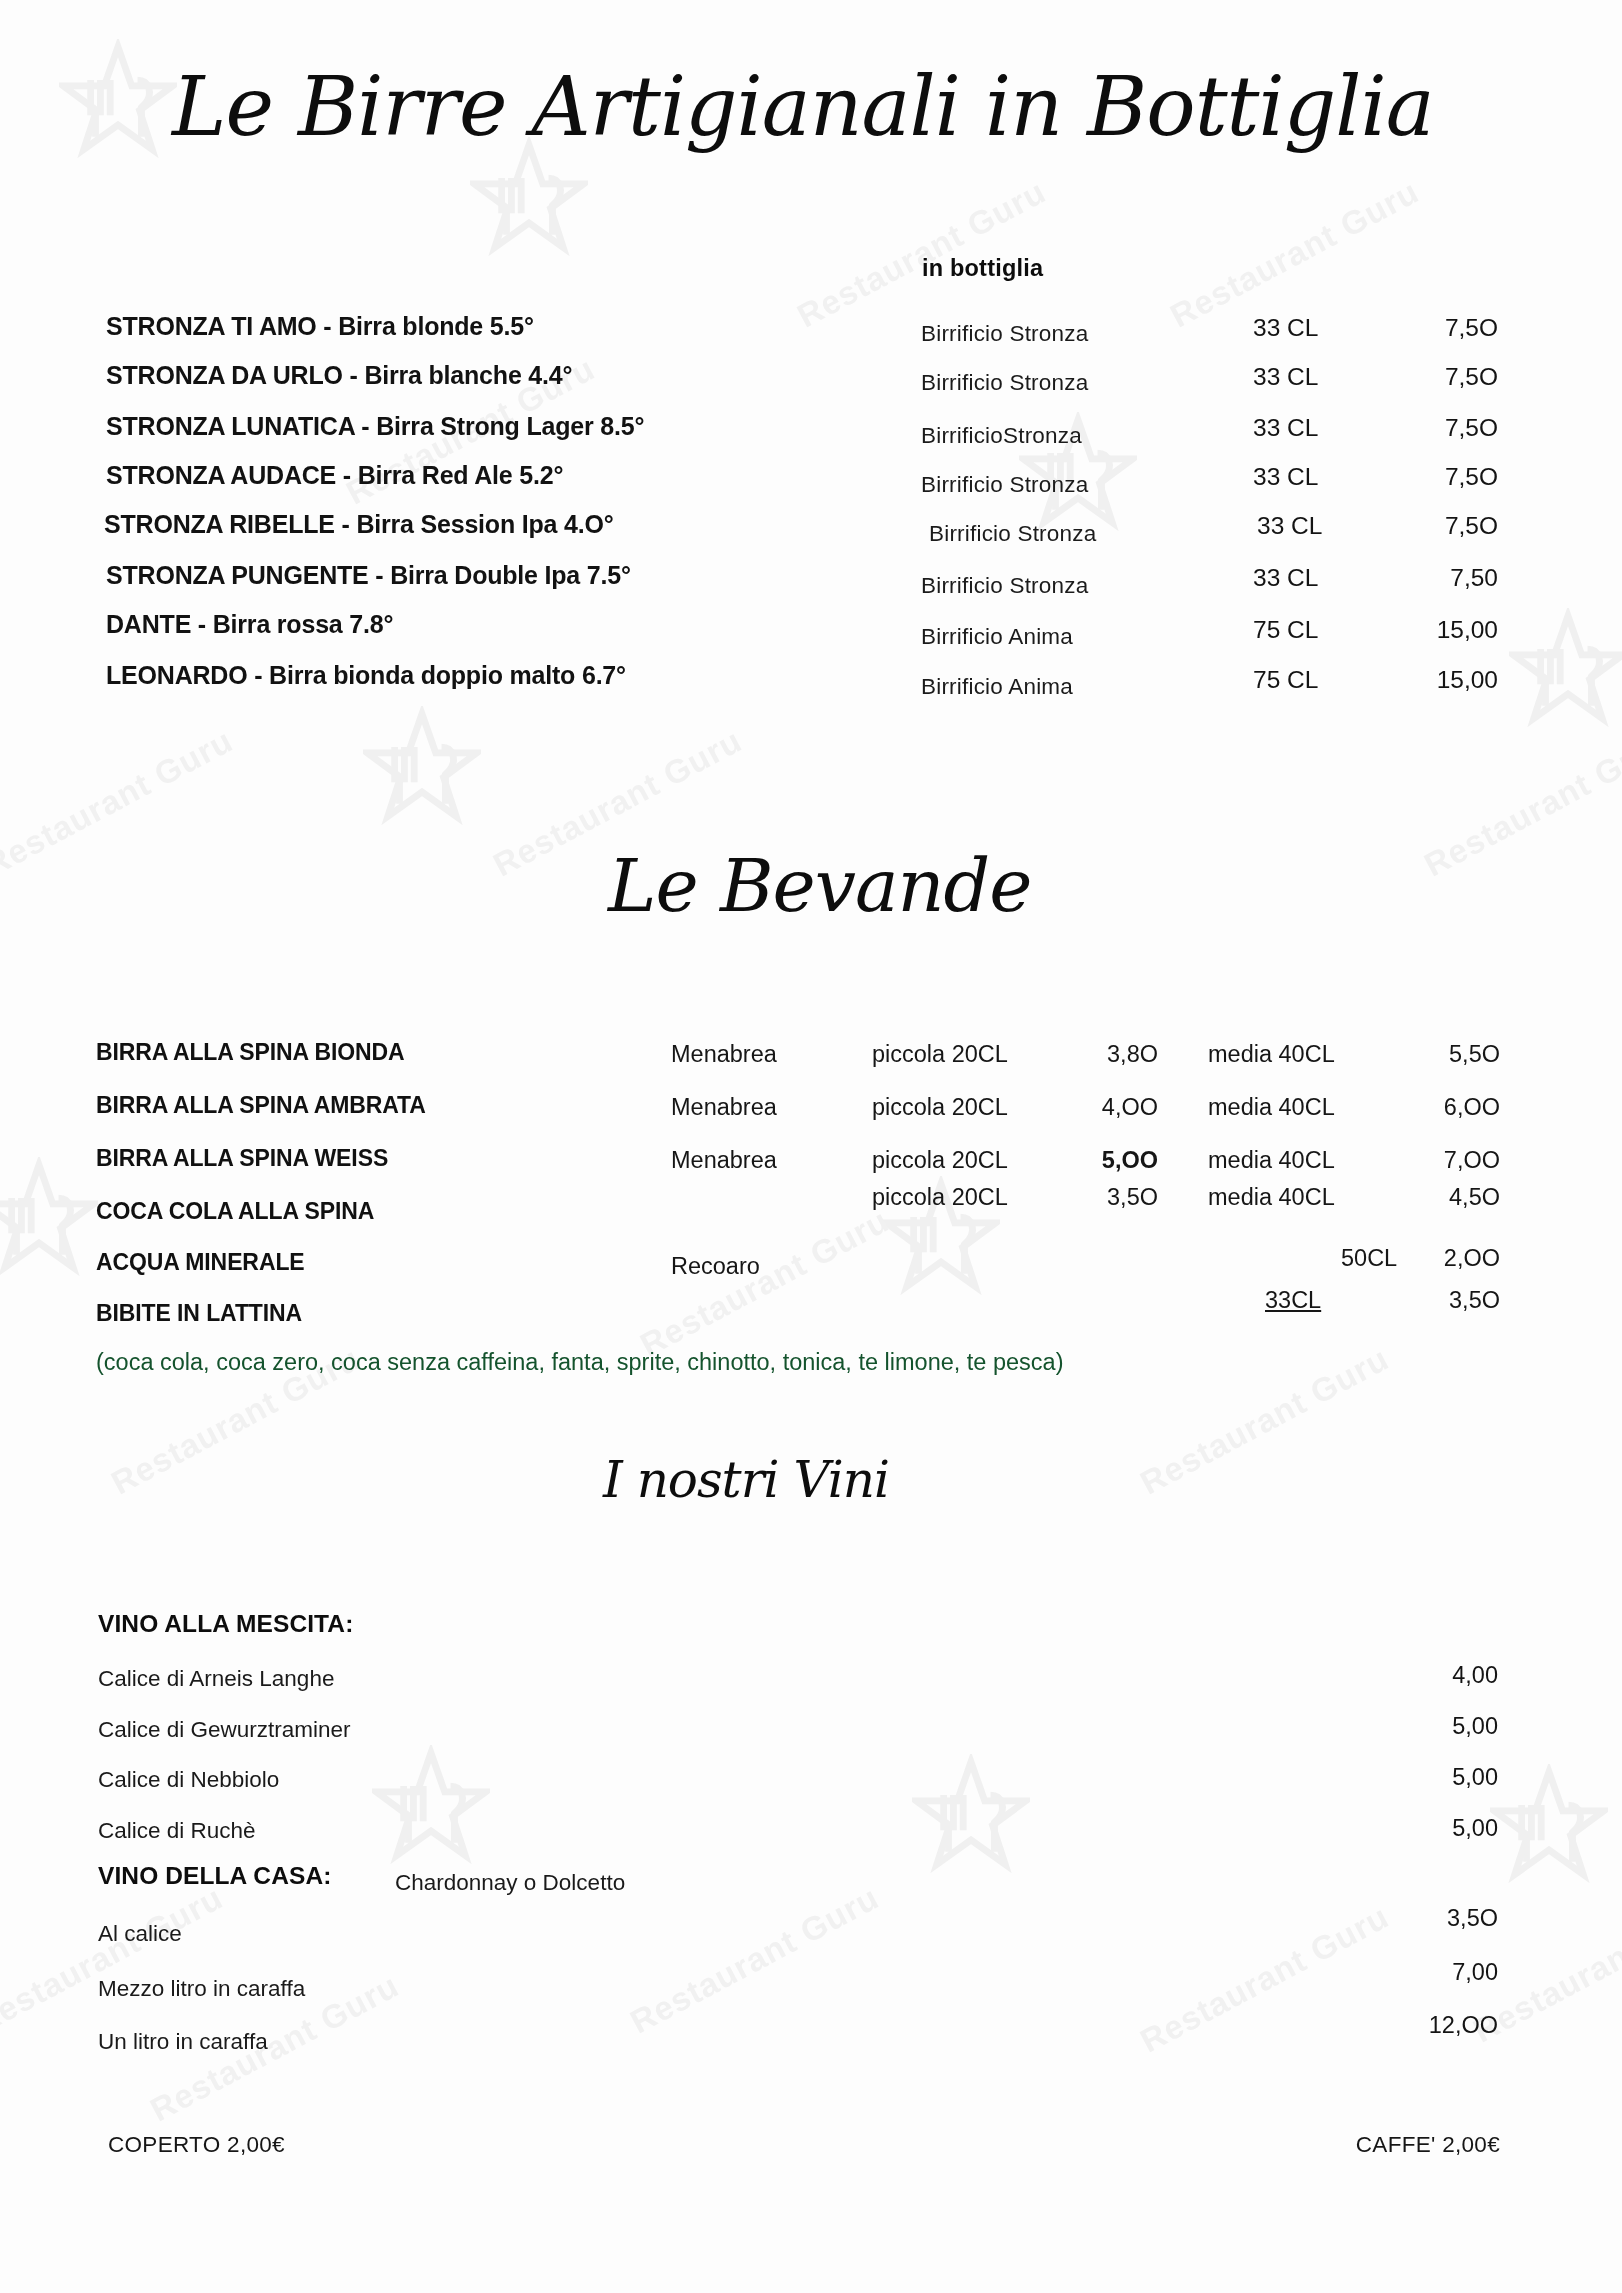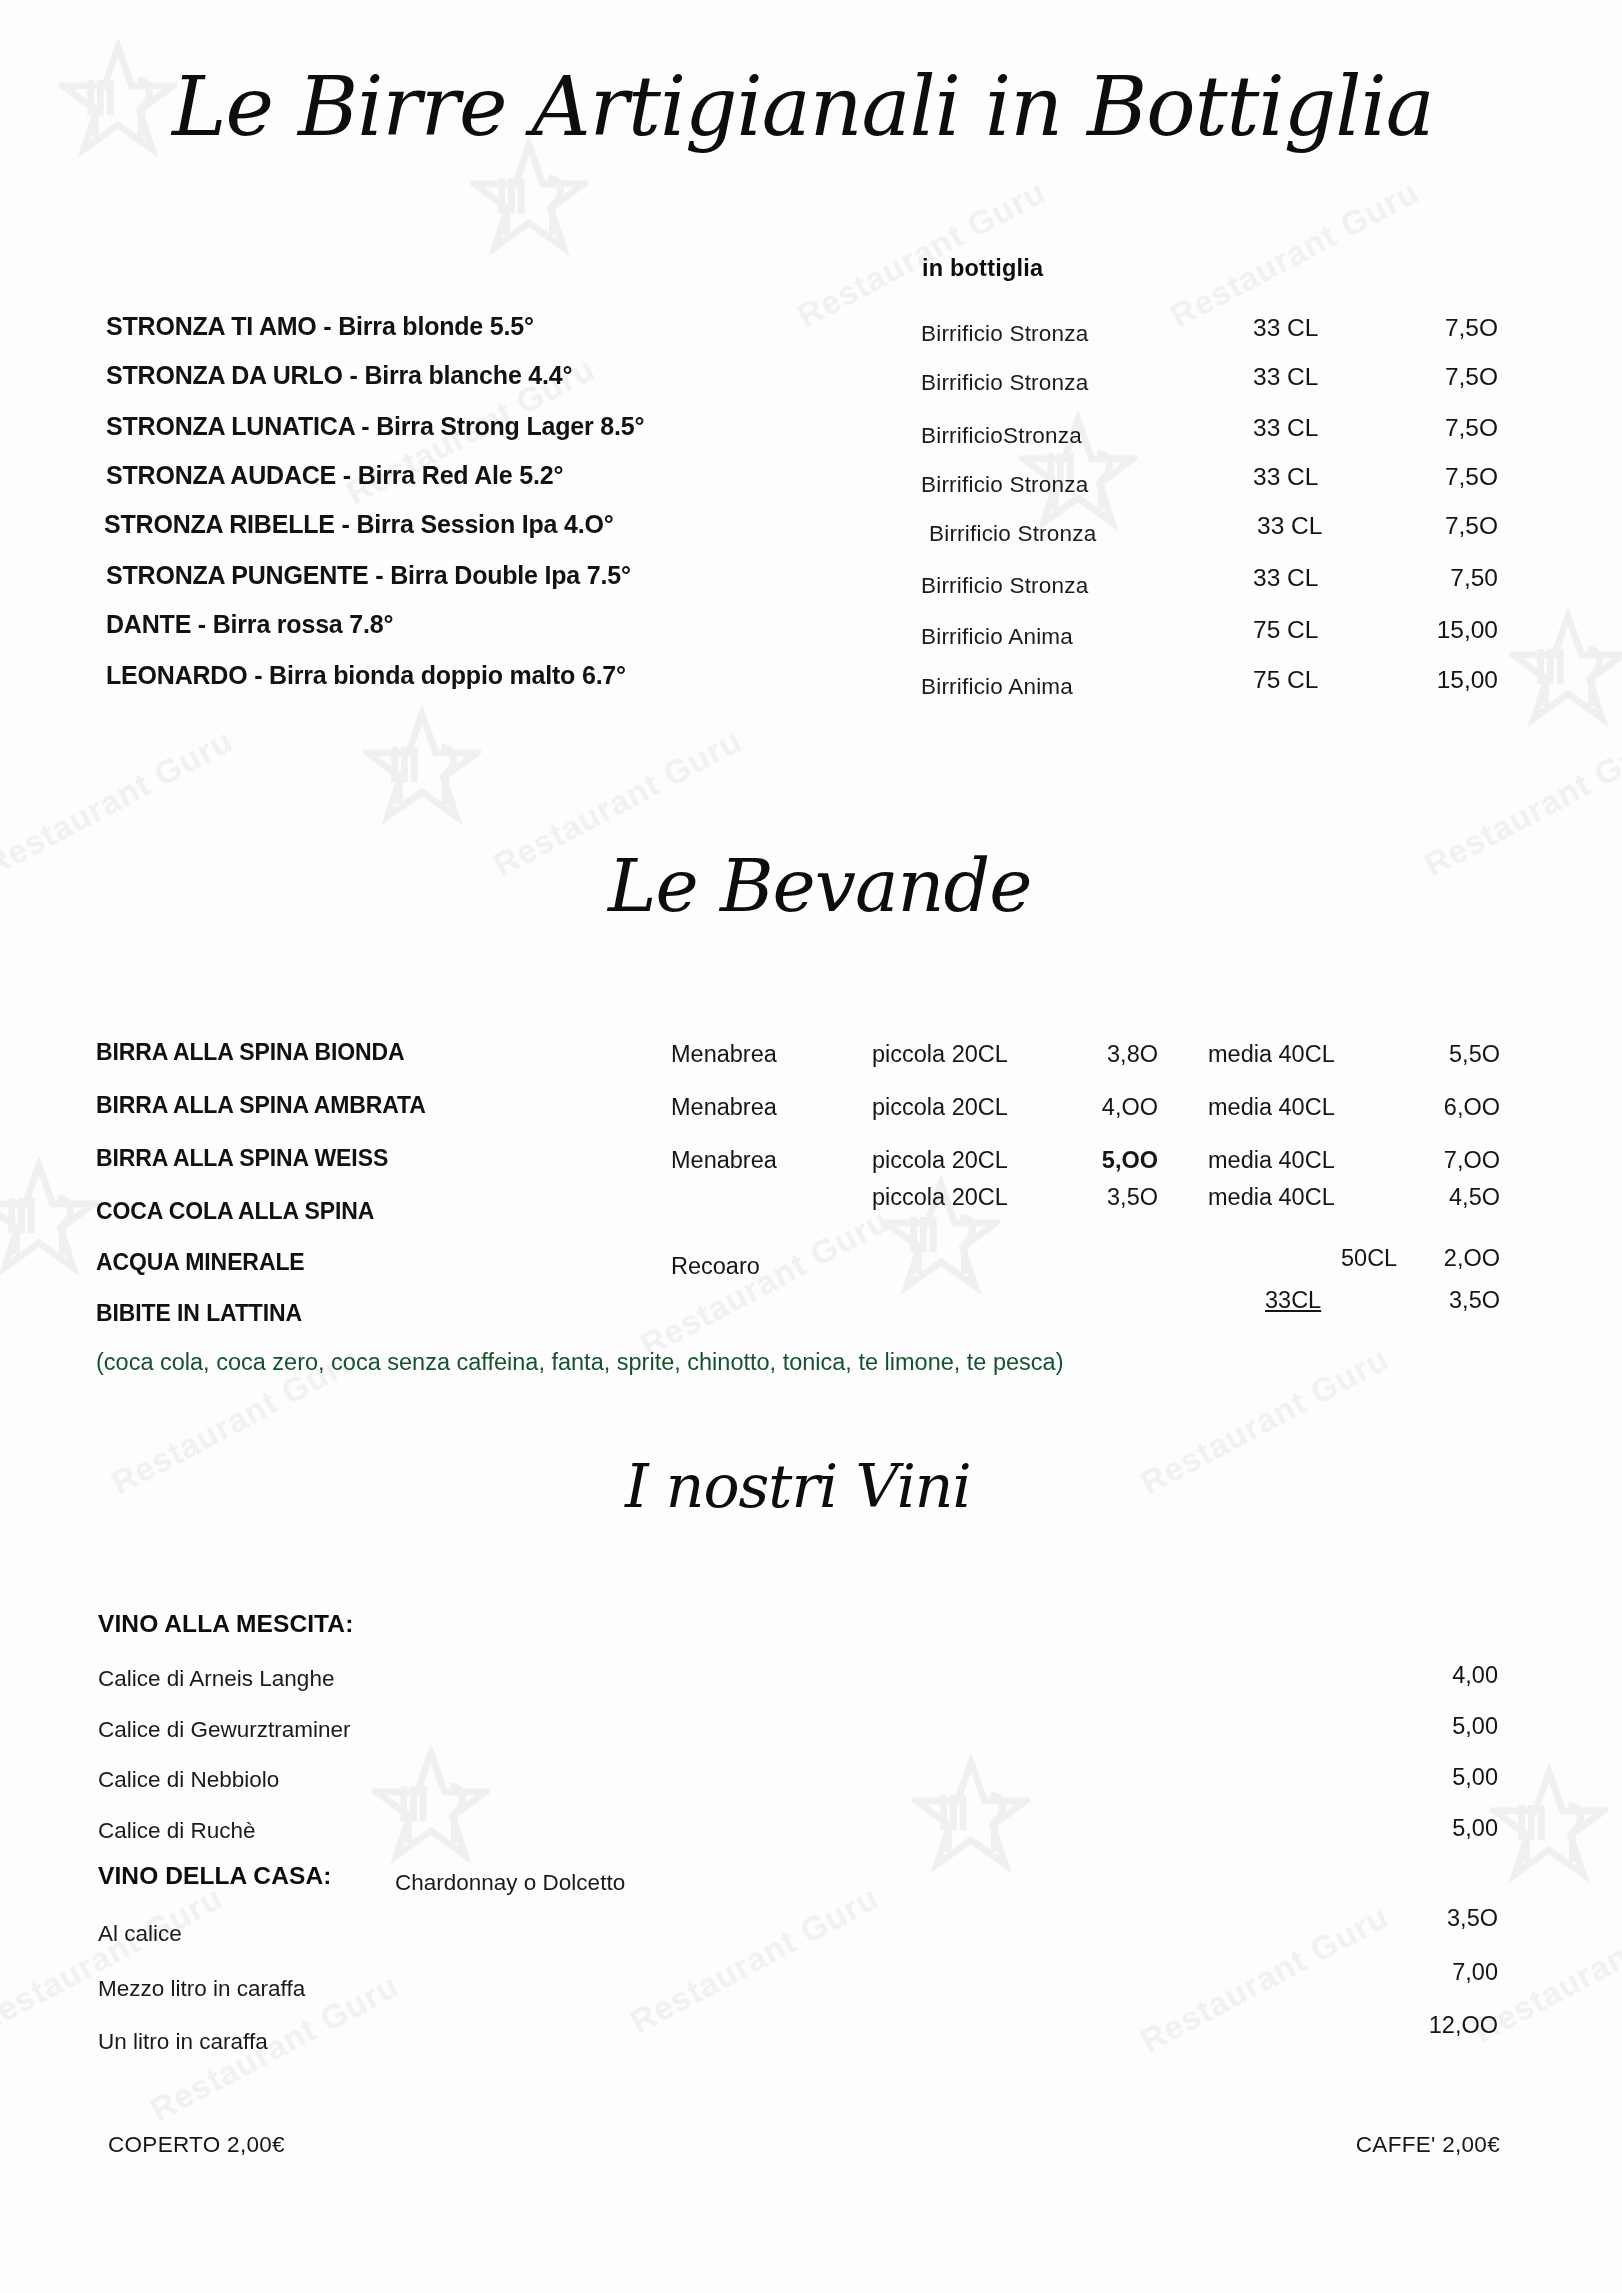--- a/index.html
+++ b/index.html
@@ -315,21 +315,21 @@
   <div class="abs bev-cell" style="left:671px; top:1253px;">Recoaro</div>
   <div class="abs bev-cell" style="left:1301px; top:1245px;margin-left:40px;">50CL</div>
   <div class="abs bev-cell right-al" style="left:1402px; top:1245px; width:98px;">2,OO</div>
 
   <div class="abs bev-name" style="left:96px; top:1300px;">BIBITE IN LATTINA</div>
   <div class="abs bev-cell" style="left:1265px; top:1287px;text-decoration:underline;">33CL</div>
   <div class="abs bev-cell right-al" style="left:1402px; top:1287px; width:98px;">3,5O</div>
 
   <div class="abs note" style="left:96px; top:1349px;">(coca cola, coca zero, coca senza caffeina, fanta, sprite, chinotto, tonica, te limone, te pesca)</div>
 
-  <div class="abs script-title" style="left:625px; top:1451px; font-size:60px;">I nostri Vini</div>
+  <div class="abs script-title" style="left:603px; top:1451px; font-size:50px;">I nostri Vini</div>
 
   <div class="abs wine-head" style="left:98px; top:1610px;">VINO ALLA MESCITA:</div>
 
   <div class="abs wine-item" style="left:98px; top:1666px;">Calice di Arneis Langhe</div>
   <div class="abs wine-price right-al" style="left:1304px; top:1662px; width:194px;">4,00</div>
 
   <div class="abs wine-item" style="left:98px; top:1717px;">Calice di Gewurztraminer</div>
   <div class="abs wine-price right-al" style="left:1304px; top:1713px; width:194px;">5,00</div>
 
   <div class="abs wine-item" style="left:98px; top:1767px;">Calice di Nebbiolo</div>

